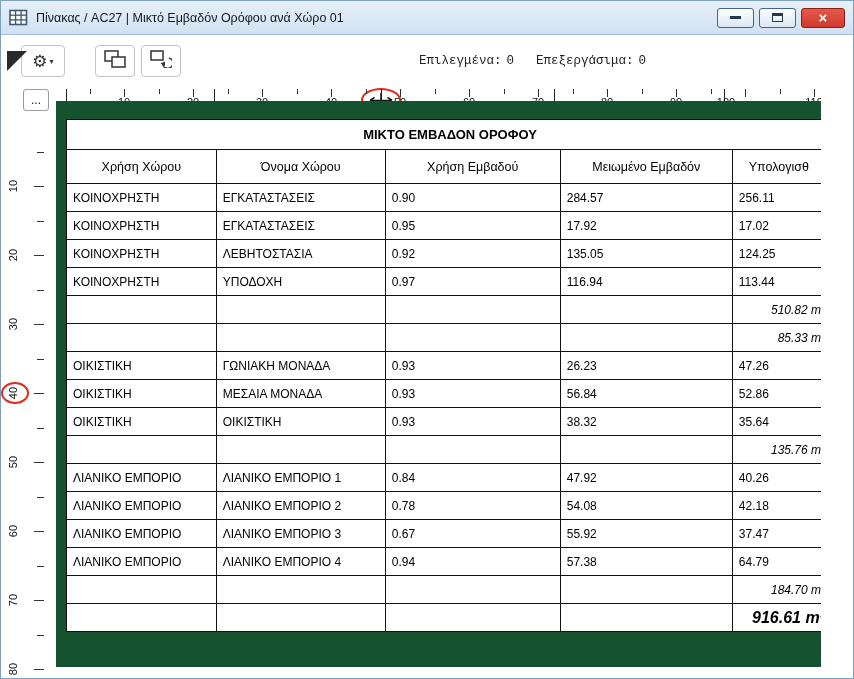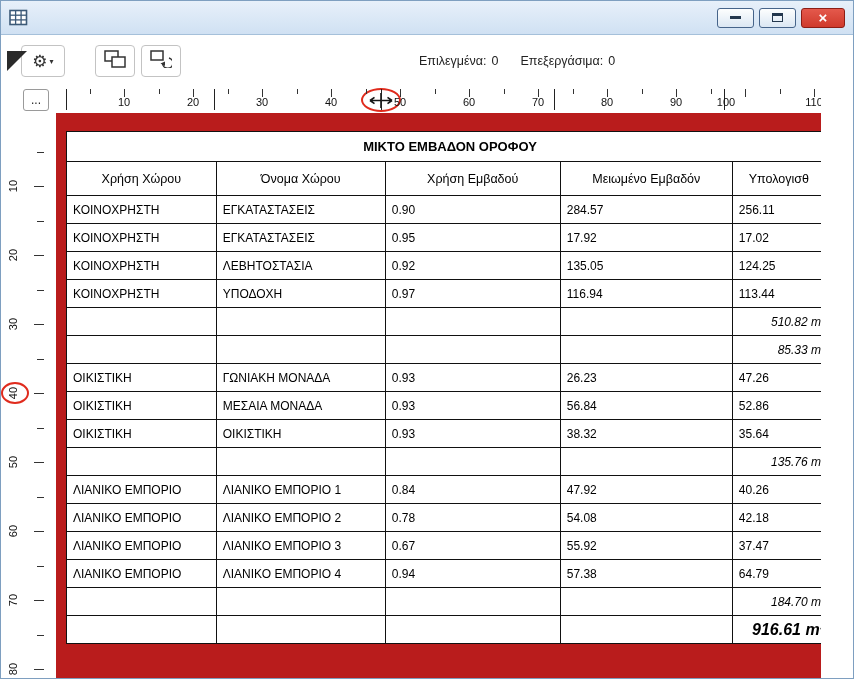--- a/index.html
+++ b/index.html
@@ -27,21 +27,21 @@
   .toolbar{ position:absolute; left:0; top:34px; width:100%; height:52px; background:#fff; }
   .tool-btn{
     position:absolute; top:10px; height:32px; border:1px solid #c3c3c3; border-radius:4px;
     background:#fff; display:flex; align-items:center; justify-content:center;
   }
   .tool-gear{ left:20px; width:44px; gap:2px; }
   .gear-glyph{ font-size:17px; color:#333; line-height:1; }
   .dd-glyph{ font-size:8px; color:#333; }
   .tool-b2{ left:94px; width:40px; }
   .tool-b3{ left:140px; width:40px; }
-  .stats{ position:absolute; left:418px; top:0; height:52px; display:flex; align-items:center; gap:5px; font-size:12.5px; color:#222; }
+  .stats{ position:absolute; left:418px; top:0; height:52px; display:flex; align-items:center; gap:5px; font-size:12.5px; color:#222;font-family:Liberation Mono, monospace; }
   .stats .gap{ width:12px; }
   .settings-btn{
     position:absolute; right:9px; top:11px; width:182px; height:30px;
     border:1px solid #9d9d9d; border-radius:4px; background:linear-gradient(#fefefe,#eeeeee);
     font-family:"Liberation Sans",sans-serif; font-size:12.5px; color:#1a1a1a;
   }
   .corner-triangle{
     position:absolute; left:6px; top:16px; width:0; height:0;
     border-top:10px solid #2a2a2a; border-left:10px solid #2a2a2a;
     border-right:10px solid transparent; border-bottom:10px solid transparent;
@@ -62,21 +62,21 @@
   .vtick.minor{ left:36px; width:7px; } .vtick.major{ left:33px; width:10px; }
   .vlabel{
     position:absolute; left:1px; width:22px; height:12px; line-height:12px; text-align:center;
     transform:rotate(-90deg); font-size:11px; color:#111;
   }
   .annot{ position:absolute; border:2px solid #e02b1d; border-radius:50%; }
   .h-ellipse{ left:305px; top:1px; width:40px; height:24px; }
   .v-ellipse{ left:0px; top:295px; width:28px; height:22px; }
   .crosshair{ position:absolute; left:312px; top:5px; }
   
-  .canvas{ position:absolute; left:55px; top:112px; width:765px; height:566px; background:#b91c1c; overflow:hidden;text-decoration:underline; }
+  .canvas{ position:absolute; left:55px; top:100px; width:765px; height:566px; background:#14532d; overflow:hidden;text-decoration:underline; }
   table.sheet{
     position:absolute; left:10px; top:18px;
     border-collapse:collapse; table-layout:fixed; width:768px;
     font-size:12px; color:#000; background:#fff;
   }
   .sheet th, .sheet td{ border:1px solid #111; padding:0 6px; height:28px; overflow:hidden; white-space:nowrap; font-weight:normal; text-align:left; }
   .sheet .sheet-title{ height:30px; text-align:center; font-weight:bold; font-size:13px; }
   .sheet thead tr.hdr th{ height:34px; text-align:center; font-size:12.5px; }
   .sheet thead tr.hdr th.last-col{ text-align:left; padding-left:16px; }
   .sheet td.sub{ font-style:italic; text-align:right; padding-right:8px; }
@@ -90,20 +90,21 @@
   <div class="titlebar">
     <span class="win-icon">
       <svg width="19" height="17" viewBox="0 0 19 17">
         <rect x="1" y="1.5" width="16.5" height="14" fill="#fff" stroke="#3c5a78" stroke-width="1.6"></rect>
         <line x1="6.6" y1="1.5" x2="6.6" y2="15.5" stroke="#3c5a78" stroke-width="1.3"></line>
         <line x1="12.1" y1="1.5" x2="12.1" y2="15.5" stroke="#3c5a78" stroke-width="1.3"></line>
         <line x1="1" y1="6.2" x2="17.5" y2="6.2" stroke="#3c5a78" stroke-width="1.3"></line>
         <line x1="1" y1="10.9" x2="17.5" y2="10.9" stroke="#3c5a78" stroke-width="1.3"></line>
       </svg>
     </span>
+    <span class="title">Πίνακας / AC27 | Μικτό Εμβαδόν Ορόφου ανά Χώρο 01</span>
     <span class="winbtns">
       <span class="wbtn btn-min">
           <span class="glyph-min"></span>
         </span>
       <span class="wbtn btn-max">
           <span class="glyph-max"></span>
         </span>
       <span class="wbtn btn-close" style="background: linear-gradient(rgb(228, 89, 76), rgb(207, 58, 44));">
           <span>×</span>
         </span>

